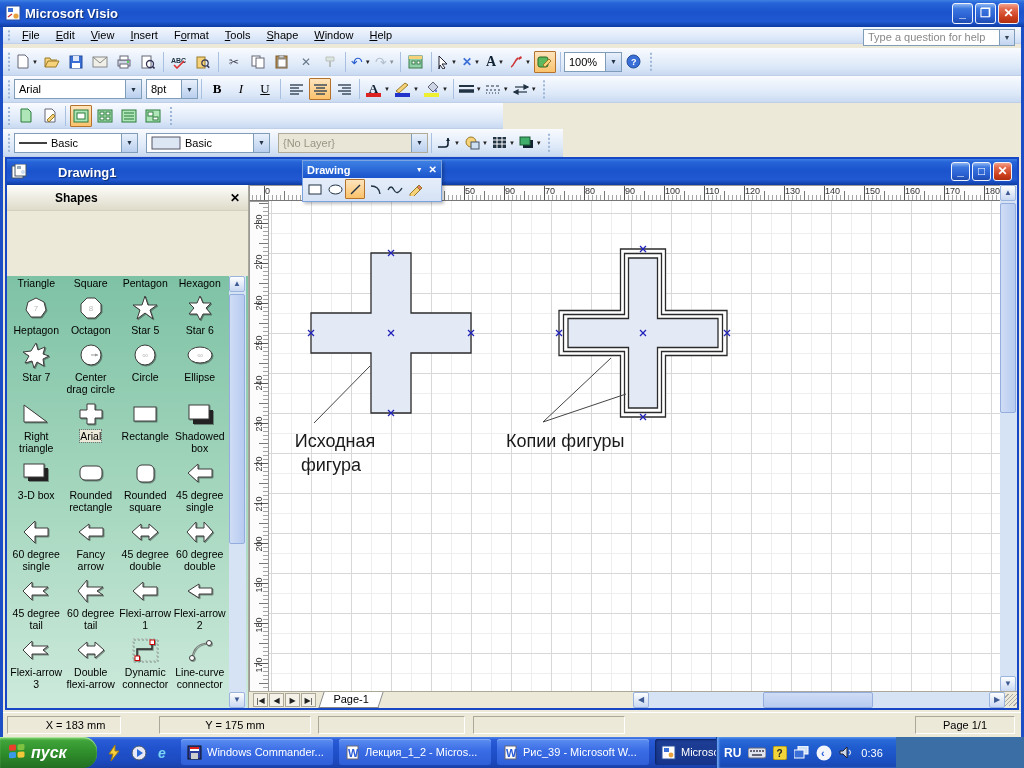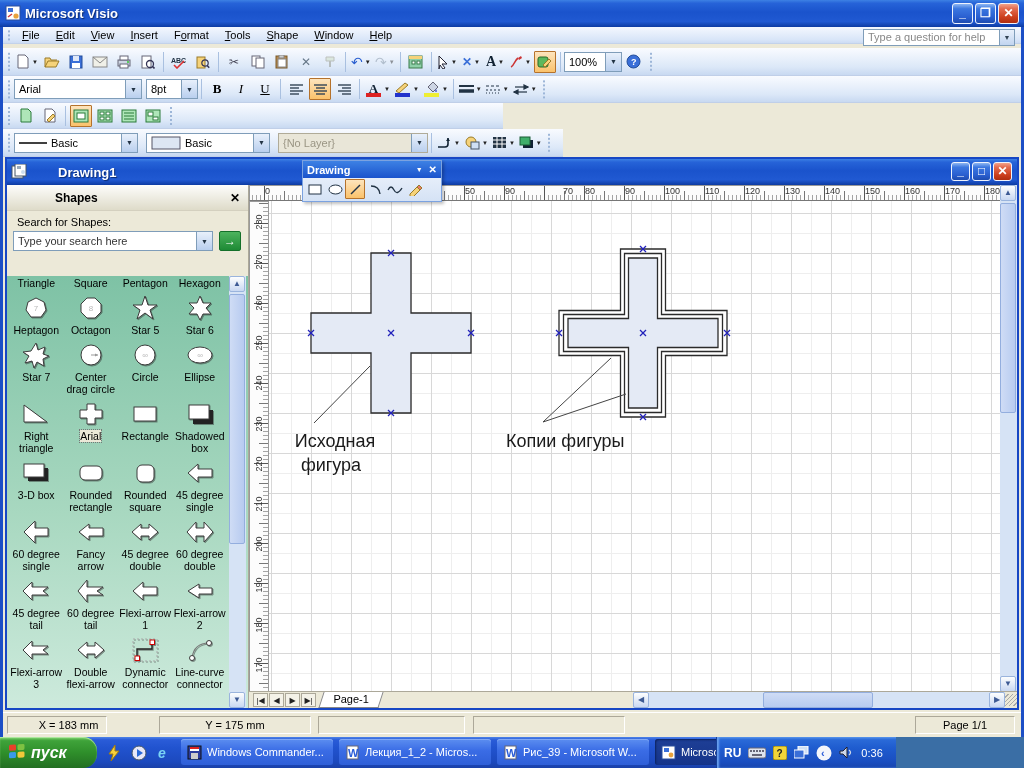--- a/index.html
+++ b/index.html
@@ -507,28 +507,20 @@
         <span class="cap-btn close">✕</span>
       </span>
     </div>
     <div id="dw-content">
 
       <div id="shapes-panel">
         <div id="shapes-header">
           <span class="t">Shapes</span>
           <span class="x">✕</span>
         </div>
-        <div id="search-block">
-          <div id="search-label">Search for Shapes:</div>
-          <div class="combo" id="search-combo">
-            <span class="val">Type your search here</span>
-            <span class="dd">▼</span>
-          </div>
-          <div id="search-go">→</div>
-        </div>
         <div id="stencil">
           <div class="partial-row" id="stencil-partial-row">
               <div class="lbl">Triangle</div>
               <div class="lbl">Square</div>
               <div class="lbl">Pentagon</div>
               <div class="lbl">Hexagon</div>
             </div>
           <div id="stencil-grid" style="position:relative;">
               <div class="stencil-item">
                 <svg width="30" height="26" viewBox="0 0 30 26">
@@ -718,21 +710,21 @@
             <div class="xp-thumb" style="left:0;width:16px;top:18px;height:250px;"></div>
             <div class="xp-btn" style="bottom:0;left:0;">▼</div>
           </div>
         </div>
       </div>
 
       <div id="h-ruler">
           <span class="num" style="left: 15px;">0</span>
           <span class="num" style="left: 215px;">50</span>
           <span class="num" style="left: 255px;">90</span>
-          <span class="num" style="left: 313px;">70</span>
+          <span class="num" style="left: 295px;">70</span>
           <span class="num" style="left: 335px;">80</span>
           <span class="num" style="left: 375px;">90</span>
           <span class="num" style="left: 415px;">100</span>
           <span class="num" style="left: 455px;">110</span>
           <span class="num" style="left: 495px;">120</span>
           <span class="num" style="left: 535px;">130</span>
           <span class="num" style="left: 575px;">140</span>
           <span class="num" style="left: 615px;">150</span>
           <span class="num" style="left: 655px;">160</span>
           <span class="num" style="left: 695px;">170</span>
@@ -867,21 +859,21 @@
       <span class="tb-btn">
           <svg width="14" height="13">
             <path d="M2 11 l7-7 l3 3 l-7 7 l-3 1 z" fill="#f6d37a" stroke="#9a7b28"></path>
             <path d="M9 4 l2-2 l3 3 l-2 2 z" fill="#e87a6a" stroke="#9a7b28"></path>
           </svg>
         </span>
     </div>
   </div>
 
   <div id="status-bar">
-    <span class="status-box" style="left:4px;width:100px;padding-left:23px;">X = 183 mm</span>
+    <span class="status-box" style="left:4px;width:114px;padding-left:23px;">X = 183 mm</span>
     <span class="status-box" style="left:156px;width:152px;">Y = 175 mm</span>
     <span class="status-box" style="left:315px;width:147px;"></span>
     <span class="status-box" style="left:470px;width:152px;"></span>
     <span class="status-box" style="left:912px;width:100px;">Page 1/1</span>
   </div>
 </div>
 
 <div id="taskbar">
   <div id="start-btn">
     <span class="flag">

